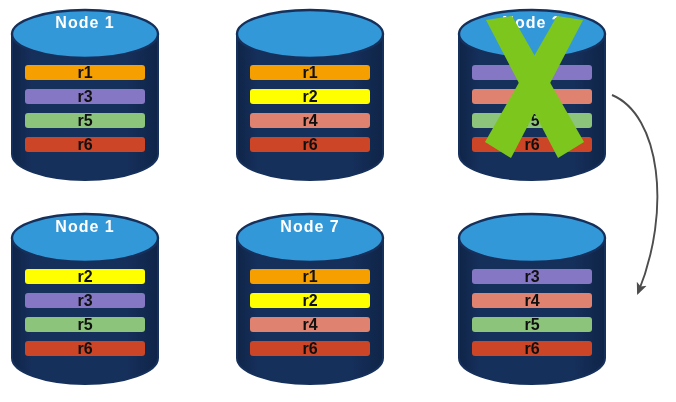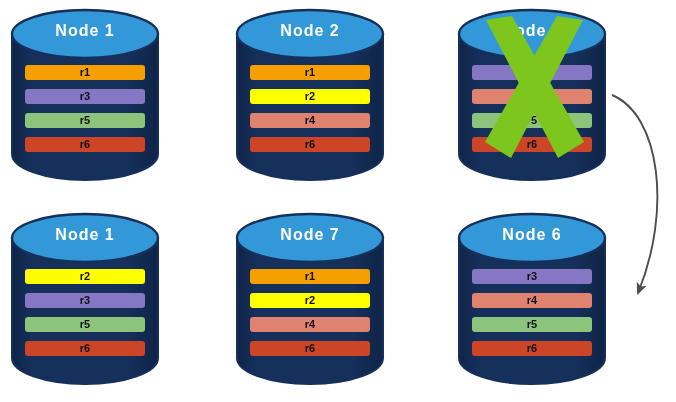--- a/index.html
+++ b/index.html
@@ -24,42 +24,42 @@
     position: absolute;
     left: 0;
     top: 0;
     width: 150px;
     height: 172px;
     overflow: visible;
   }
   .node-label {
     position: absolute;
     left: 0;
-    top: 14px;
+    top: 6px;
     width: 150px;
     text-align: center;
     color: #ffffff;
     font-size: 16px;
     font-weight: bold;
     letter-spacing: 1px;
     font-family: "Liberation Sans", sans-serif;
     pointer-events: none;
   }
   .rows {
     position: absolute;
     left: 15px;
     top: 57px;
     width: 120px;
   }
   .row-bar {
     height: 15px;
     margin-bottom: 9px;
     border-radius: 3px;
     text-align: center;
-    font-size: 11px;
+    font-size: 16px;
     font-weight: bold;
     color: #101010;
     line-height: 15px;
     font-family: "Liberation Sans", sans-serif;
   }
   .xmark {
     position: absolute;
     left: 15px;
     top: 6px;
     width: 125px;
@@ -108,21 +108,20 @@
             <linearGradient id="bodyGrad1" x1="0" y1="0" x2="1" y2="0">
               <stop offset="0%" stop-color="#0f2447"></stop>
               <stop offset="14%" stop-color="#16305c"></stop>
               <stop offset="78%" stop-color="#16305c"></stop>
               <stop offset="100%" stop-color="#0f2447"></stop>
             </linearGradient>
           </defs>
           <path d="M2,26 L2,146 A73,26 0 0,0 148,146 L148,26 Z" fill="url(#bodyGrad1)" stroke="#16305c" stroke-width="2"></path>
           <ellipse cx="75" cy="26" rx="73" ry="24" fill="#3398d8" stroke="#16305c" stroke-width="2.4"></ellipse>
         </svg>
-        <div class="node-label">Node 2</div>
         <div class="rows">
           <div class="row-bar" style="background:#f5a000">r1</div>
           <div class="row-bar" style="background:#ffff00">r2</div>
           <div class="row-bar" style="background:#e08270">r4</div>
           <div class="row-bar" style="background:#cc4527">r6</div>
         </div>
       </div>
       <div class="node" style="left: 457px; top: 8px;">
         <svg class="cyl-svg" viewBox="0 0 150 172">
           <defs>
@@ -196,21 +195,20 @@
             <linearGradient id="bodyGrad5" x1="0" y1="0" x2="1" y2="0">
               <stop offset="0%" stop-color="#0f2447"></stop>
               <stop offset="14%" stop-color="#16305c"></stop>
               <stop offset="78%" stop-color="#16305c"></stop>
               <stop offset="100%" stop-color="#0f2447"></stop>
             </linearGradient>
           </defs>
           <path d="M2,26 L2,146 A73,26 0 0,0 148,146 L148,26 Z" fill="url(#bodyGrad5)" stroke="#16305c" stroke-width="2"></path>
           <ellipse cx="75" cy="26" rx="73" ry="24" fill="#3398d8" stroke="#16305c" stroke-width="2.4"></ellipse>
         </svg>
-        <div class="node-label">Node 6</div>
         <div class="rows">
           <div class="row-bar" style="background:#8577c4">r3</div>
           <div class="row-bar" style="background:#e08270">r4</div>
           <div class="row-bar" style="background:#8cc47c">r5</div>
           <div class="row-bar" style="background:#cc4527">r6</div>
         </div>
       </div>
     </div>
 
   <svg class="arrow-layer" viewBox="0 0 676 402">

